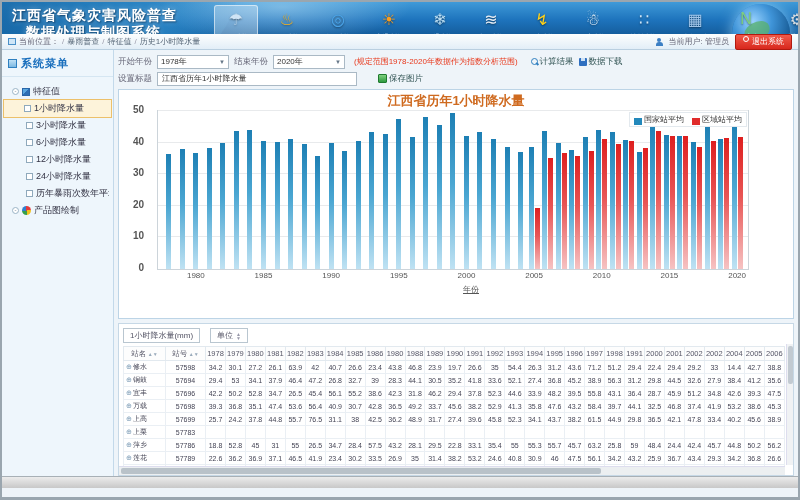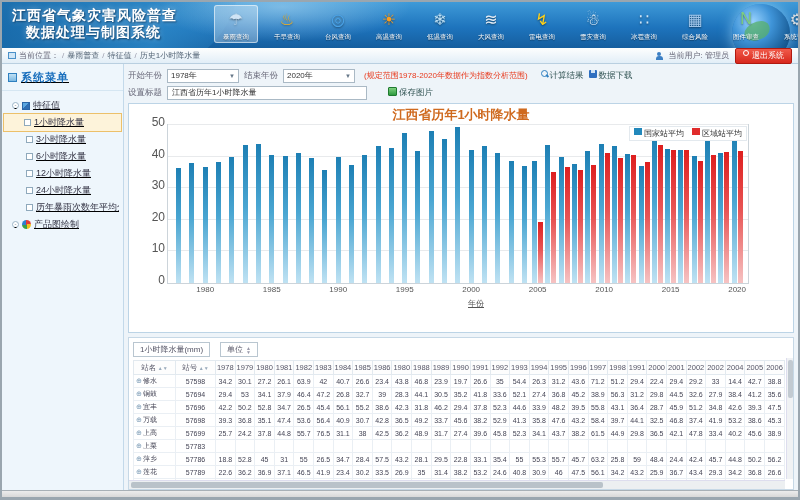--- a/index.html
+++ b/index.html
@@ -1,20 +1,20 @@
 <!DOCTYPE html>
 <html><head>
 <meta charset="utf-8">
 <style>
   * { margin:0; padding:0; box-sizing:border-box; }
   html,body { width:800px; height:500px; font-family:"Liberation Sans", sans-serif; overflow:hidden; background:#b5bcc2; }
   .window { width:800px; height:500px; border:2px solid #9aa6af; border-bottom-width:3px; background:#eef4f9; position:relative; overflow:hidden; }
 
   
-  .header { height:46px; background:linear-gradient(180deg,#3f9ad8 0%,#1e74bd 55%,#155e9e 100%); position:relative; overflow:hidden; }
+  .header { height:32px; background:linear-gradient(180deg,#3f9ad8 0%,#1e74bd 55%,#155e9e 100%); position:relative; overflow:hidden; }
   .header .sweep { position:absolute; left:-60px; top:-18px; width:300px; height:90px; background:linear-gradient(120deg,#0f5d9b,#2b86c6 70%, rgba(255,255,255,0)); border-radius:0 0 120px 0; transform:rotate(-4deg); opacity:.85; }
   .header .glow { position:absolute; left:150px; top:-30px; width:260px; height:70px; background:radial-gradient(ellipse at center,#bfe2f7 0%,rgba(191,226,247,0) 70%); opacity:.5; }
   .earth { position:absolute; right:8px; top:2px; width:58px; height:58px; border-radius:50%; background:radial-gradient(circle at 35% 30%, #9bd4ff 0%, #3f94d8 35%, #14568f 75%, #0b3c66 100%); box-shadow:0 0 14px rgba(160,220,255,.7); }
   .earth .land { position:absolute; left:12px; top:18px; width:26px; height:18px; background:#58b06a; border-radius:60% 40% 55% 45%; opacity:.75; transform:rotate(-15deg); }
   .app-title { position:absolute; left:10px; top:5px; color:#fff; font-weight:bold; font-size:14px; line-height:17px; text-shadow:1px 1px 2px #0a3c66, 0 0 6px rgba(255,255,255,.4); letter-spacing:1px; z-index:3; }
   .app-title .l2 { padding-left:14px; }
   .toolbar { position:absolute; left:212px; top:3px; display:flex; gap:7px; z-index:3; }
   .tool { width:44px; display:flex; flex-direction:column; align-items:center; cursor:pointer; padding:1px 0; border-radius:3px; }
   .tool.active { background:rgba(255,255,255,.30); box-shadow:inset 0 0 0 1px rgba(255,255,255,.55); }
   .tool .ticon { height:26px; display:flex; align-items:center; justify-content:center; font-size:16px; text-shadow:0 1px 2px rgba(0,0,0,.45); }
@@ -27,21 +27,21 @@
   .crumb-item { color:#567; cursor:pointer; }
   .crumb-right { margin-left:auto; display:flex; align-items:center; gap:6px; }
   .user-ico { width:7px; height:8px; position:relative; }
   .user-ico:before { content:""; position:absolute; left:1.5px; top:0; width:4px; height:4px; border-radius:50%; background:#3b7fc4; }
   .user-ico:after { content:""; position:absolute; left:0; top:4px; width:7px; height:4px; border-radius:3px 3px 0 0; background:#3b7fc4; }
   .logout-btn { background:linear-gradient(180deg,#f05a4a,#d8281d); color:#fff; border:1px solid #b01a10; border-radius:2px; font-size:8px; padding:1px 7px 2px 7px; cursor:pointer; display:flex; align-items:flex-start; gap:3px; }
   .logout-btn .pwr { width:6px; height:6px; border:1px solid #fff; border-radius:50%; display:inline-block; }
 
   
   .main { display:flex; height:426px; }
-  .sidebar { width:122px; background:#eef6fc; border-right:1px solid #c3d9ea; display:flex; flex-direction:column;text-decoration:underline; }
+  .sidebar { width:112px; background:#eef6fc; border-right:1px solid #c3d9ea; display:flex; flex-direction:column; }
   .side-head { display:flex; align-items:center; gap:4px; padding:6px 6px 5px 6px; border-bottom:1px solid #d5e6f2; }
   .side-head .win-ico { width:9px; height:9px; border:1px solid #2f80c0; background:linear-gradient(180deg,#bfe0f5,#7db9e2); }
   .side-title { color:#1a6fbd; font-weight:bold; font-size:11px; letter-spacing:1px; }
   .tree { padding:6px 2px; font-size:9px; color:#334; }
   .tnode { display:flex; align-items:center; gap:3px; padding:2px 2px 2px 8px; cursor:pointer; white-space:nowrap; }
   .tnode .exp { width:7px; height:7px; border:1px solid #9ab4c6; border-radius:50%; font-size:6px; line-height:5px; text-align:center; color:#678; background:#fff; }
   .tnode .nico1 { width:8px; height:8px; background:linear-gradient(135deg,#5aa7e0 50%,#2f6fb4 50%); border:1px solid #2a66a8; }
   .tnode .nico2 { width:9px; height:9px; border-radius:50%; background:conic-gradient(#e23b3b 0 25%, #f2c21e 0 50%, #38a04a 0 75%, #2f7fd0 0 100%); }
   .tleaf { display:flex; align-items:center; gap:3px; padding:2px 2px 2px 22px; cursor:pointer; white-space:nowrap; }
   .tleaf .cbx { width:7px; height:7px; border:1px solid #8fa9bc; background:#fff; flex:none; }
@@ -50,39 +50,39 @@
 
   .content { flex:1; display:flex; flex-direction:column; padding:3px 4px 0 4px; background:#eef4f9; overflow:hidden; }
 
   
   .filters { font-size:8.5px; color:#556; }
   .frow { display:flex; align-items:center; gap:5px; height:17px; }
   .flabel { color:#667; }
   .fselect { width:72px; height:14px; border:1px solid #aab9c5; background:#fff; display:flex; align-items:center; justify-content:space-between; padding:0 3px; font-size:8px; color:#333; cursor:pointer; }
   .fselect .arr { font-size:6px; color:#678; }
   .warn { color:#e8391d; font-size:8px; margin-left:4px; }
-  .linkbtn { display:flex; gap:2px; color:#355; cursor:pointer; font-size:8.5px; }
+  .linkbtn { display:flex; align-items:center; gap:2px; color:#355; cursor:pointer; font-size:8.5px; }
   .mag { width:7px; height:7px; position:relative; display:inline-block; }
   .mag:before { content:""; position:absolute; left:0; top:0; width:5px; height:5px; border:1px solid #2f7fc0; border-radius:50%; }
   .mag:after { content:""; position:absolute; left:5px; top:5px; width:3px; height:1.5px; background:#2f7fc0; transform:rotate(45deg); }
   .floppy { width:8px; height:8px; background:#2f6fc0; border-radius:1px; position:relative; display:inline-block; }
   .floppy:before { content:""; position:absolute; left:2px; top:0; width:4px; height:3px; background:#cfe2f5; }
   .ftext { width:200px; height:14px; border:1px solid #aab9c5; background:#fff; font-size:8px; color:#333; display:flex; align-items:center; padding:0 4px; }
   .imgico { width:9px; height:9px; background:linear-gradient(180deg,#7fd07f,#2f9a3f); border:1px solid #1f7a2f; border-radius:1px; display:inline-block; }
 
   
   .chart-panel { margin-top:2px; background:#fff; border:1px solid #bcd4e6; height:230px; position:relative; padding:2px 8px 0 8px; }
   .chart-title { text-align:center; font-size:13px; font-weight:bold; color:#cf6a1f; height:18px; line-height:18px; }
   .legend { position:absolute; right:46px; top:22px; display:flex; gap:8px; font-size:8px; color:#333; background:#fff; border:1px solid #e3e9ee; padding:1px 4px; z-index:5; }
-  .legend .li { display:flex; align-items:flex-start; gap:2px; }
+  .legend .li { display:flex; align-items:flex-end; gap:2px; }
   .legend .sw { width:8px; height:7px; display:inline-block; }
   .plot-wrap { position:relative; margin-left:30px; margin-right:36px; height:160px; }
   .plot { position:absolute; inset:0; border:1px solid #ccd4da; background:#fff; display:flex; align-items:flex-end; padding:0 4px; }
   .grid { position:absolute; left:0; right:0; height:1px; background:#e8eaec; z-index:0; }
-  .ytick { position:absolute; right:100%; margin-right:3px; font-size:12px; color:#555; transform:translateY(4px); }
+  .ytick { position:absolute; right:100%; margin-right:14px; font-size:10px; color:#555; transform:translateY(4px);font-weight:bold; }
   .ylab { position:absolute; left:-26px; top:50%; transform:rotate(-90deg) translateX(0); transform-origin:center; font-size:7px; color:#555; white-space:nowrap; }
   .group { flex:1; position:relative; display:flex; align-items:flex-end; justify-content:center; gap:1px; height:100%; z-index:1; }
   .bar { width:5px; }
   .bar.blue { background:linear-gradient(180deg,#1d7fb4 0%,#4aa6d2 45%,#bfe2f3 100%); }
   .bar.red { background:linear-gradient(180deg,#de1f1f 0%,#e85555 45%,#f6c3c3 100%); }
   .xtick { position:absolute; top:100%; margin-top:2px; left:50%; transform:translateX(-50%); font-size:8px; color:#555; }
   .xlab { text-align:center; font-size:8px; color:#555; margin-left:30px; margin-top:14px;text-decoration:underline; }
 
   
   .table-panel { margin-top:4px; background:#fff; border:1px solid #c6d8e6; flex:1; position:relative; overflow:hidden; padding:3px 8px 0 4px; }

